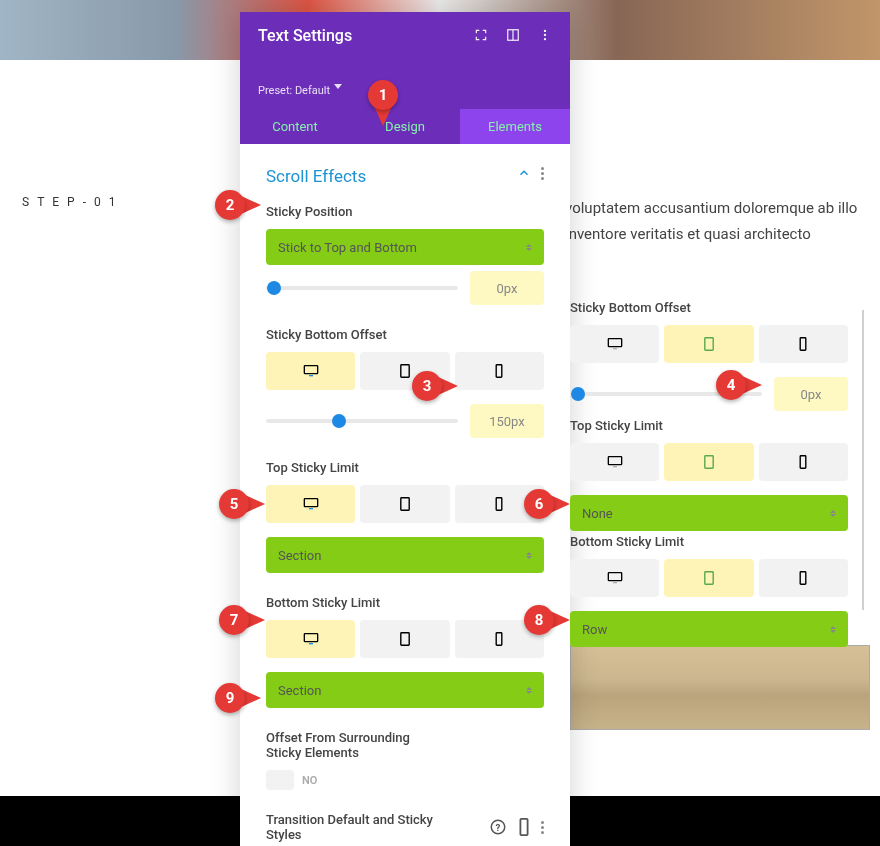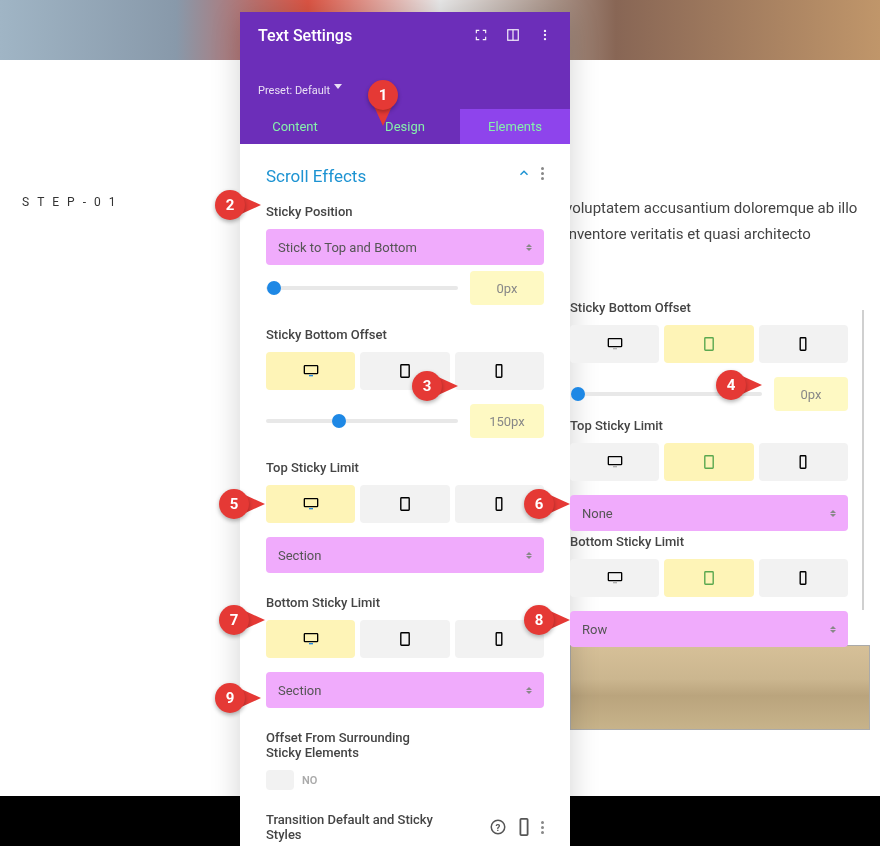--- a/index.html
+++ b/index.html
@@ -29,21 +29,21 @@
 
   .panel-body { padding: 22px 26px 10px; }
 
   .section-row { display: flex; align-items: flex-start; justify-content: space-between; margin-bottom: 18px; }
   .section-title { color: #1d93d2; font-size: 17px; font-weight: 400; }
   .section-icons { display: flex; gap: 10px; align-items: center; }
 
   .field-label { font-size: 13px; color: #444; font-weight: 500; margin-bottom: 10px; }
   .field-label.mt { margin-top: 22px; }
 
-  .select-box { width: 100%; height: 36px; background: #f0abfc; border-radius: 4px; display: flex; align-items: center; justify-content: space-between; padding: 0 12px; font-size: 13px; color: #555; cursor: pointer; }
+  .select-box { width: 100%; height: 36px; background: #84cc16; border-radius: 4px; display: flex; align-items: center; justify-content: space-between; padding: 0 12px; font-size: 13px; color: #555; cursor: pointer; }
   .select-caret { display: flex; flex-direction: column; gap: 1px; }
   .select-caret span { width: 0; height: 0; border-left: 3px solid transparent; border-right: 3px solid transparent; }
   .select-caret .up { border-bottom: 3px solid #888; }
   .select-caret .dn { border-top: 3px solid #888; }
 
   .slider-row { display: flex; align-items: center; gap: 12px; margin-top: 6px; }
   .slider-track { flex: 1; height: 4px; background: #e8e8e8; border-radius: 2px; position: relative; }
   .slider-thumb { position: absolute; top: 50%; width: 14px; height: 14px; background: #1e88e5; border-radius: 50%; transform: translate(-50%, -50%); cursor: grab; }
   .slider-val { width: 74px; height: 34px; background: #fef9c3; border-radius: 4px; font-size: 13px; color: #888; display: flex; align-items: center; justify-content: center; }
 

